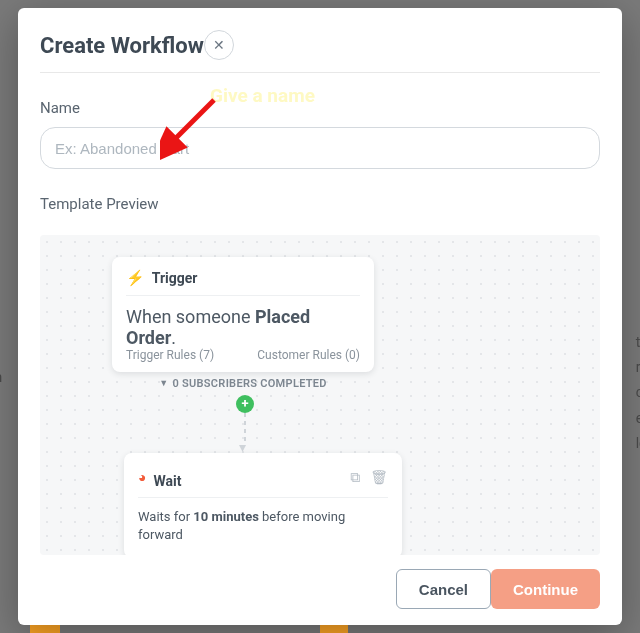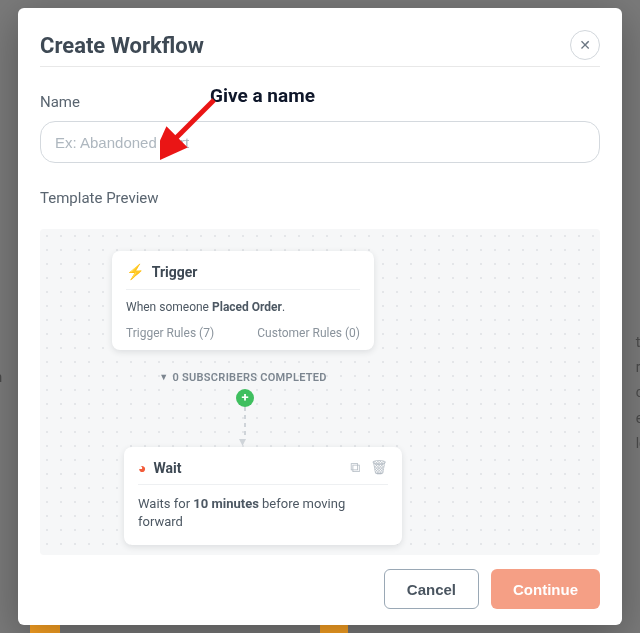--- a/index.html
+++ b/index.html
@@ -14,21 +14,21 @@
 
   .modal {
     position: absolute;
     top: 8px; left: 18px; right: 18px; bottom: 8px;
     background: #fff;
     border-radius: 6px;
     box-shadow: 0 10px 40px rgba(0,0,0,0.3);
     display: flex; flex-direction: column;
     padding: 22px 22px 16px 22px;
   }
-  .modal-header { display:flex; align-items:center; justify-content:space-between; padding-bottom:6px; border-bottom:1px solid #e8e8e8;}
+  .modal-header { display:flex; align-items:center; justify-content:flex-start; padding-bottom:12px; border-bottom:1px solid #e8e8e8;}
   .modal-title { font-size: 22px; font-weight: 700; color:#3e4954; }
   .close-btn { width:30px; height:30px; border:1px solid #d2d7dc; border-radius:50%; background:#fff; display:flex; align-items:center; justify-content:center; cursor:pointer; color:#6b7682; font-size:14px; }
 
   .section-label { font-size:15px; color:#5a6570; margin-top:26px; margin-bottom:10px; }
 
   .name-input {
     width:100%; height:42px; border:1px solid #d4d9de; border-radius:15px;
     padding:0 14px; font-size:15px; color:#333;
   }
   .name-input::placeholder { color:#aeb7bf; }
@@ -44,54 +44,54 @@
   }
 
   .trigger-card {
     position:absolute; top:22px; left:72px; width:262px;
     background:#fff; border-radius:8px; box-shadow:0 2px 6px rgba(30,40,50,0.12);
     padding:12px 14px 10px 14px;
   }
   .trigger-head { display:flex; align-items:center; gap:7px; border-bottom:1px solid #eef0f2; padding-bottom:8px; margin-bottom:10px;}
   .trigger-head .bolt { color:#f46a3a; font-size:15px;}
   .trigger-head-title { font-weight:700; font-size:14px; color:#3e4954;}
-  .trigger-desc { font-size:12px; color:#4d5863; margin-bottom:12px;}
+  .trigger-desc { font-size:18px; color:#4d5863; margin-bottom:0;}
   .trigger-desc b { font-weight:700; }
   .trigger-foot { display:flex; justify-content:space-between; font-size:12px; color:#8a939c;}
 
   .subscribers-row { position:absolute; top:142px; left:72px; width:262px; text-align:center; font-size:11px; letter-spacing:.3px; color:#7c8690; font-weight:600;}
   .subscribers-row .caret { display:inline-block; transform:translateY(-1px); margin-right:4px; font-size:9px;}
 
   .plus-node { position:absolute; top:160px; left:196px; width:18px; height:18px; border-radius:50%; background:#3fbf5f; color:#fff; font-size:13px; line-height:18px; text-align:center; font-weight:700;}
   .vline { position:absolute; left:204px; top:178px; width:2px; height:30px; background:repeating-linear-gradient(#cfd4d9 0 4px, transparent 4px 8px);}
   .arrowdown { position:absolute; left:199px; top:204px; color:#cfd4d9; font-size:14px;}
 
   .next-label { position:absolute; top:190px; left:74px; background:#eceff1; color:#7c8690; font-size:11px; padding:4px 10px; border-radius:3px;}
 
   .wait-card {
     position:absolute; top:218px; left:84px; width:278px;
     background:#fff; border-radius:8px; box-shadow:0 2px 6px rgba(30,40,50,0.12);
     padding:12px 14px 14px 14px;
   }
   .wait-head { display:flex; align-items:center; justify-content:space-between; border-bottom:1px solid #eef0f2; padding-bottom:8px; margin-bottom:10px;}
   .wait-head-left { display:flex; align-items:center; gap:7px;}
   .wait-head .clock { color:#f25c3b; font-size:14px;}
-  .wait-title { font-weight:700; font-size:14px; color:#3e4954;}
+  .wait-title { font-weight:700; font-size:14px; color:#3e4954;margin-top:8px;}
   .wait-actions { display:flex; gap:10px; color:#b4bcc4; font-size:14px;}
   .wait-desc { font-size:13px; color:#4d5863; line-height:1.4;}
   .wait-desc b { font-weight:700;}
 
-  .footer { display:flex; justify-content:flex-end; gap:12px; padding-top:14px;}
+  .footer { display:flex; justify-content:flex-end; padding-top:14px;}
   .btn { height:40px; padding:0 22px; border-radius:6px; font-size:15px; font-weight:600; cursor:pointer;}
   .btn-cancel { background:#fff; border:1.5px solid #9aa8b5; color:#4a5560;}
   .btn-continue { background:#f59f85; border:none; color:#fff;}
 
   
   .annotation { position:absolute; top:84px; left:160px; pointer-events:none; z-index:50;}
-  .annotation-text { color:#0f172a; font-weight:700; font-size:19px; position:absolute; left:50px; top:0; white-space:nowrap;}
+  .annotation-text { color:#fef9c3; font-weight:700; font-size:19px; position:absolute; left:50px; top:0; white-space:nowrap;}
   .annotation svg { position:absolute; left:0; top:8px;}
 </style>
 </head>
 <body>
 
 <div class="bg-hint-left">
   <div>te</div>
   <div>ron</div>
 </div>
 <div class="bg-hint-right">

